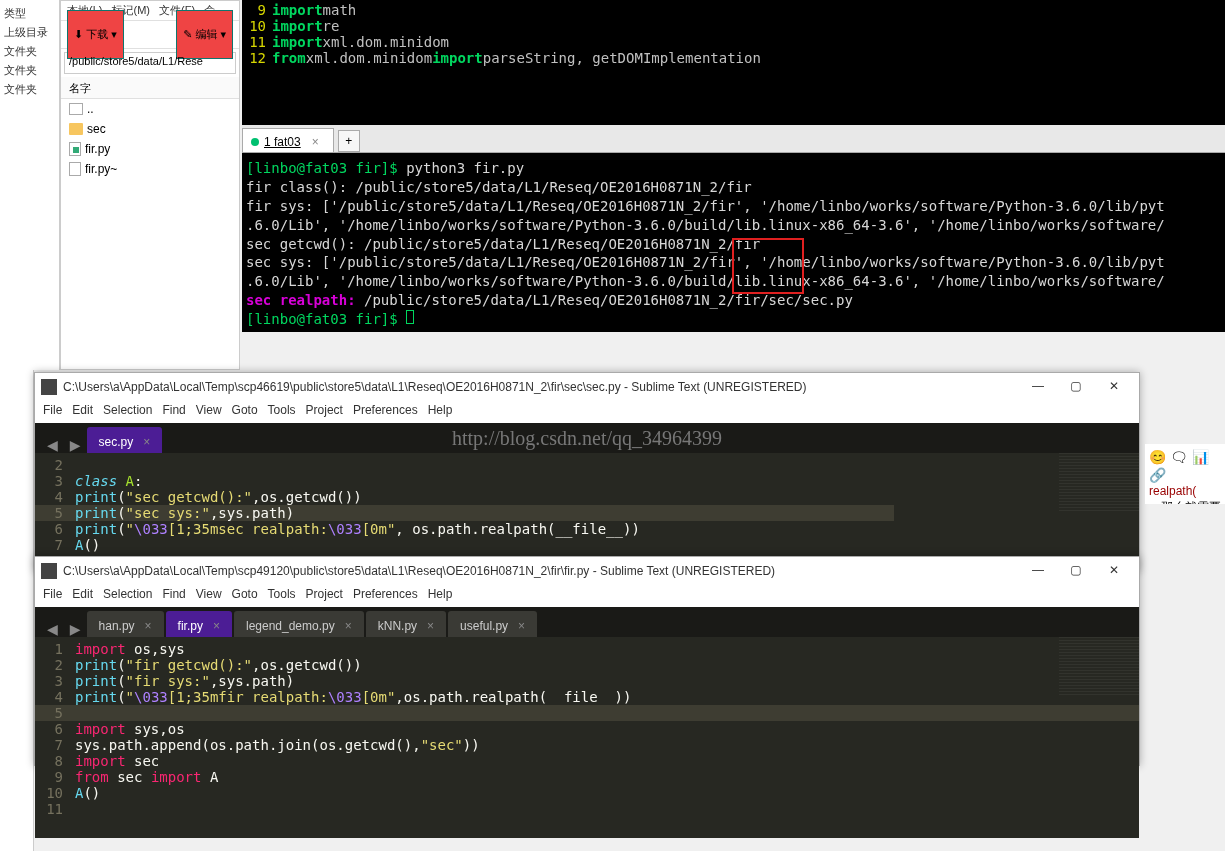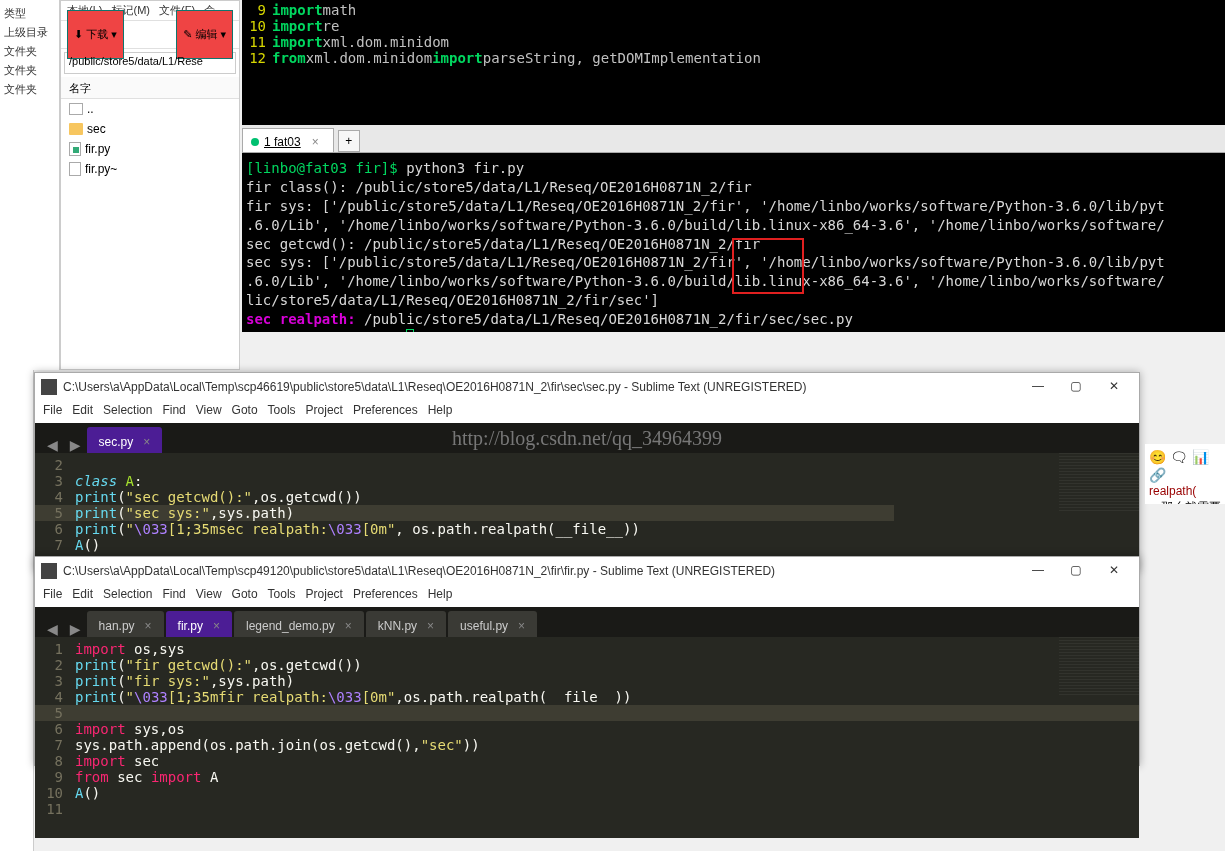--- a/index.html
+++ b/index.html
@@ -160,21 +160,20 @@
 </div>
 
 <div class="terminal">
   <div><span class="user">[linbo@fat03 fir]$ </span><span>python3 fir.py</span></div>
   <div>fir class(): /public/store5/data/L1/Reseq/OE2016H0871N_2/fir</div>
   <div>fir sys: ['/public/store5/data/L1/Reseq/OE2016H0871N_2/fir', '/home/linbo/works/software/Python-3.6.0/lib/pyt</div>
   <div>.6.0/Lib', '/home/linbo/works/software/Python-3.6.0/build/lib.linux-x86_64-3.6', '/home/linbo/works/software/</div>
   <div>sec getcwd(): /public/store5/data/L1/Reseq/OE2016H0871N_2/fir</div>
   <div>sec sys: ['/public/store5/data/L1/Reseq/OE2016H0871N_2/fir', '/home/linbo/works/software/Python-3.6.0/lib/pyt</div>
   <div>.6.0/Lib', '/home/linbo/works/software/Python-3.6.0/build/lib.linux-x86_64-3.6', '/home/linbo/works/software/</div>
-  <div>lic/store5/data/L1/Reseq/OE2016H0871N_2/fir/sec']</div>
   <div><span class="magenta">sec realpath:</span><span> /public/store5/data/L1/Reseq/OE2016H0871N_2/fir/sec/sec.py</span></div>
   <div><span class="user">[linbo@fat03 fir]$ </span><span class="cursor"></span></div>
   <div class="red-box" style="left:490px;top:85px;width:72px;height:56px;"></div>
 </div>
 
 <div class="sublime" style="left:34px;top:372px;width:1106px;height:200px;">
   <div class="titlebar">
     <span class="app-ico"></span>
     <span class="title">C:\Users\a\AppData\Local\Temp\scp46619\public\store5\data\L1\Reseq\OE2016H0871N_2\fir\sec\sec.py - Sublime Text (UNREGISTERED)</span>
     <span class="win-btn">—</span>

